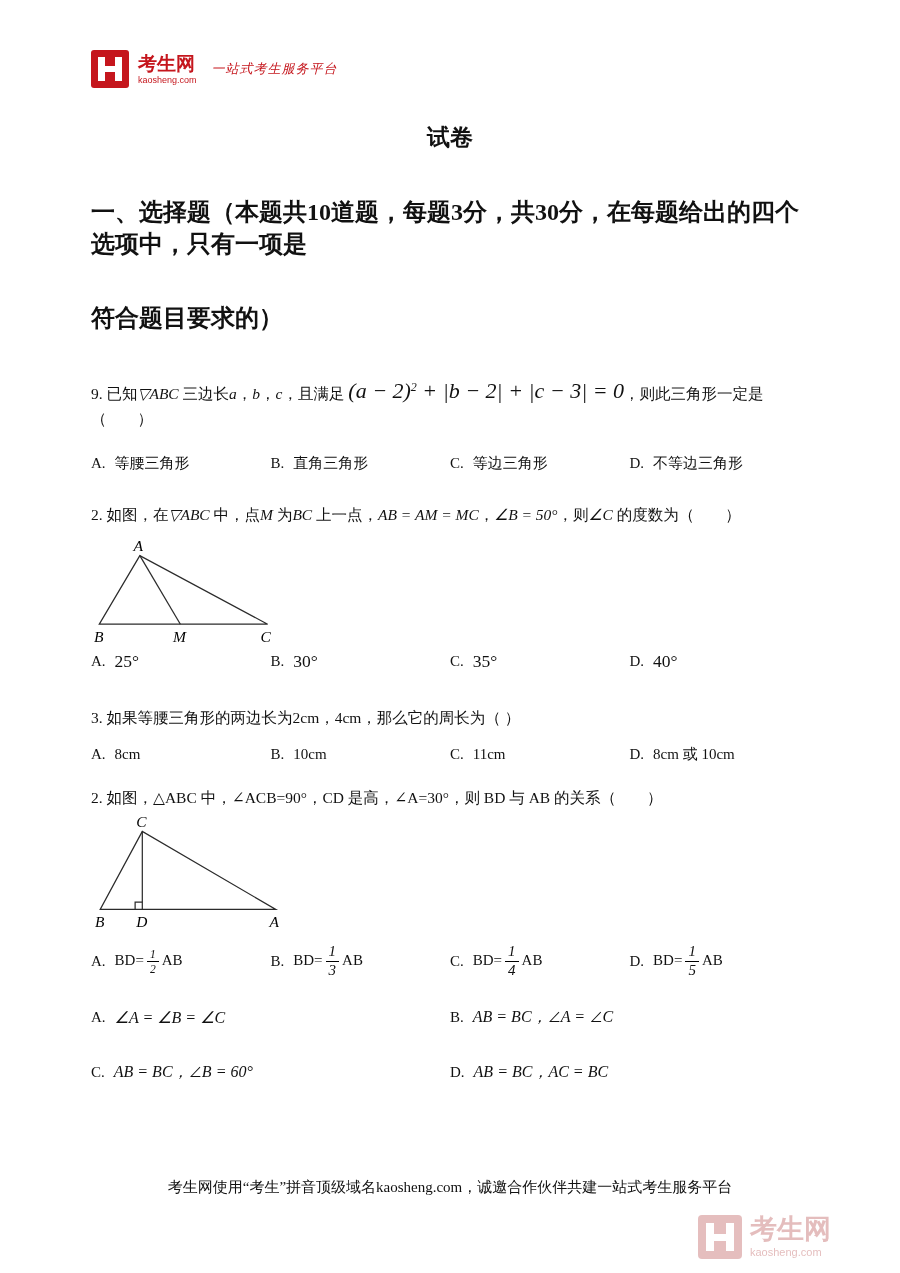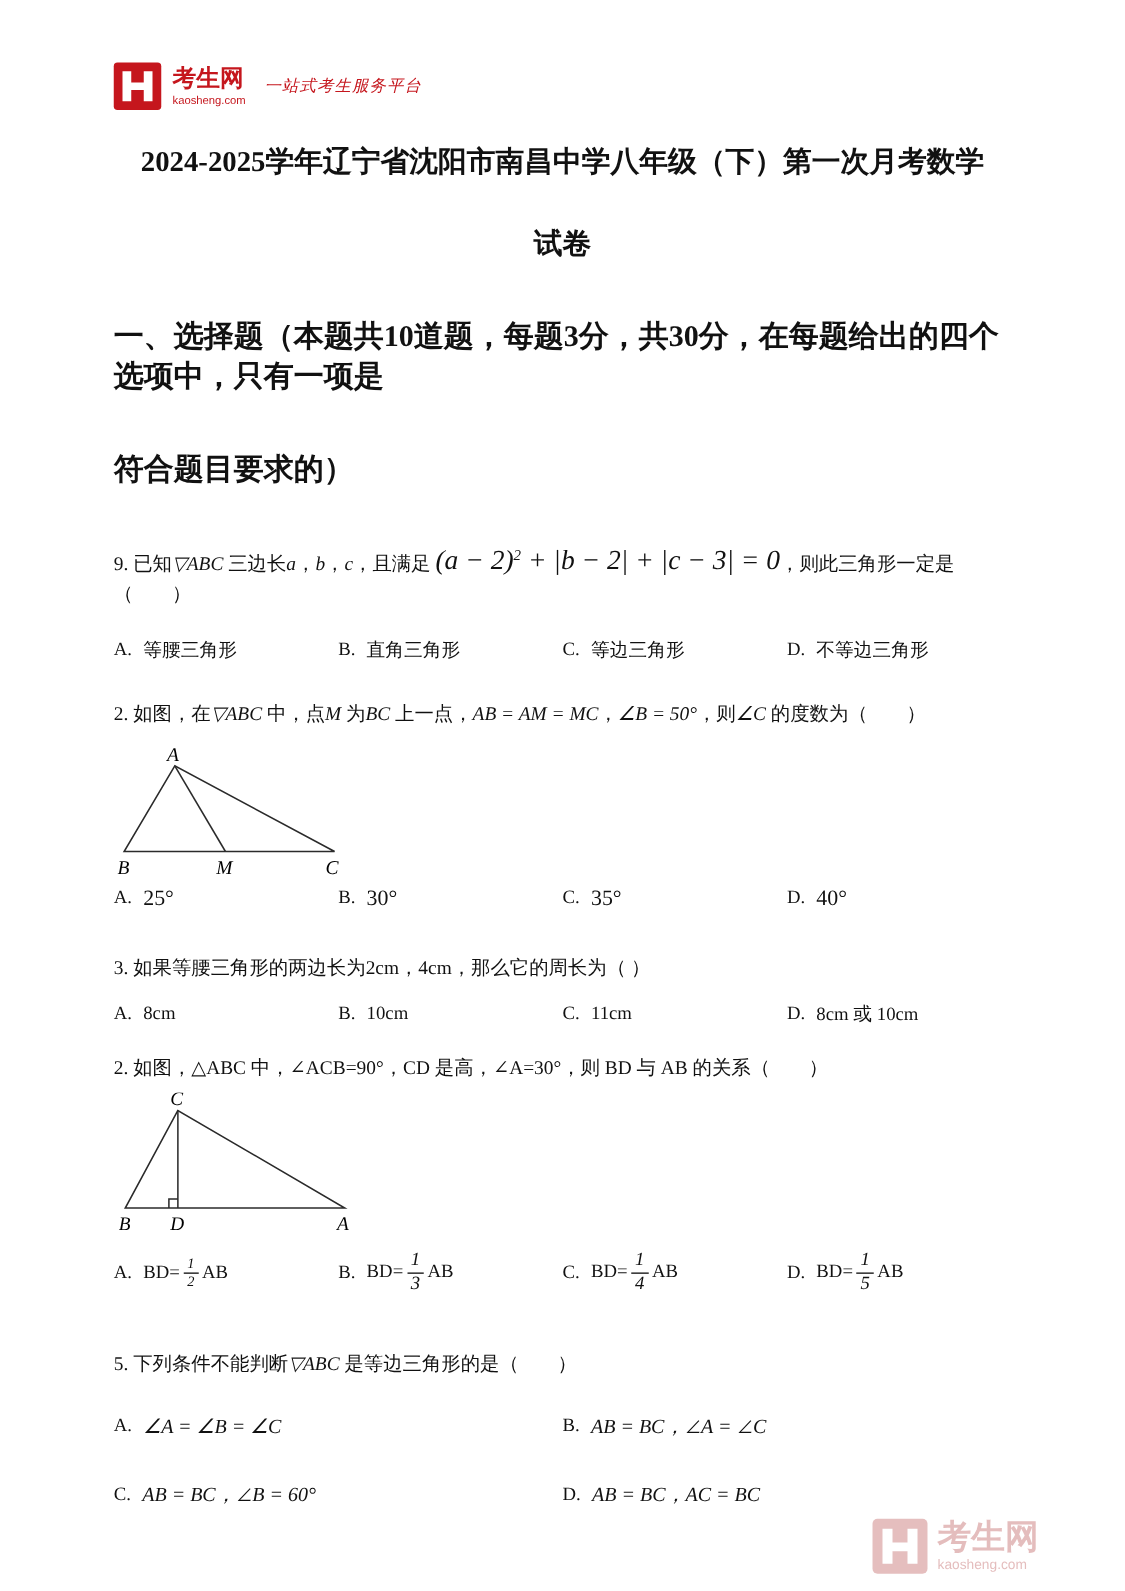--- a/index.html
+++ b/index.html
@@ -107,21 +107,20 @@
     <div class="logo-icon">
         <span class="logo-mid"></span>
       </div>
     <div class="logo-txt">
       <div class="logo-name">考生网</div>
       <div class="logo-domain">kaosheng.com</div>
     </div>
     <div class="logo-tagline">一站式考生服务平台</div>
   </header>
 
-  <h1 class="doc-title">2024-2025学年辽宁省沈阳市南昌中学八年级（下）第一次月考数学</h1>
   <h1 class="doc-title t2">试卷</h1>
 
   <div class="section">
     <div>一、选择题（本题共10道题，每题3分，共30分，在每题给出的四个选项中，只有一项是</div>
     <div class="l2">符合题目要求的）</div>
   </div>
 
   <section>
     <div class="stem q1-stem"><span>9.  已知</span><span class="math">▽ABC</span><span> 三边长</span><span class="math">a</span><span>，</span><span class="math">b</span><span>，</span><span class="math">c</span><span>，且满足 </span><span class="math big">(a − 2)</span><sup class="math big">2</sup><span class="math big"> + |b − 2| + |c − 3| = 0</span><span>，则此三角形一定是（　　）</span></div>
     <div class="opt-row q1-opts">
@@ -233,21 +232,20 @@
           <span class="opt-label">D.</span>
           <span class="opt-text"><span>BD=</span><span class="frac">
               <span class="num">1</span>
               <span class="den">5</span>
             </span><span>AB</span></span>
         </div>
     </div>
   </section>
 
   <section>
-    <div class="stem q5-stem"><span>5.  下列条件不能判断</span><span class="math">▽ABC</span><span> 是等边三角形的是（　　）</span></div>
     <div class="opt-row two-col q5-opts q5-opts1">
       <div class="opt">
           <span class="opt-label">A.</span>
           <span class="opt-text"><span class="math">∠A = ∠B = ∠C</span></span>
         </div>
       <div class="opt">
           <span class="opt-label">B.</span>
           <span class="opt-text"><span class="math">AB = BC，∠A = ∠C</span></span>
         </div>
     </div>
@@ -256,20 +254,21 @@
           <span class="opt-label">C.</span>
           <span class="opt-text"><span class="math">AB = BC，∠B = 60°</span></span>
         </div>
       <div class="opt">
           <span class="opt-label">D.</span>
           <span class="opt-text"><span class="math">AB = BC，AC = BC</span></span>
         </div>
     </div>
   </section>
 
+  <div class="footer">考生网使用“考生”拼音顶级域名kaosheng.com，诚邀合作伙伴共建一站式考生服务平台</div>
 
   <div class="watermark">
     <div class="wm-icon">
         <span class="wm-mid"></span>
       </div>
     <div>
       <div class="wm-name">考生网</div>
       <div class="wm-domain">kaosheng.com</div>
     </div>
   </div>

